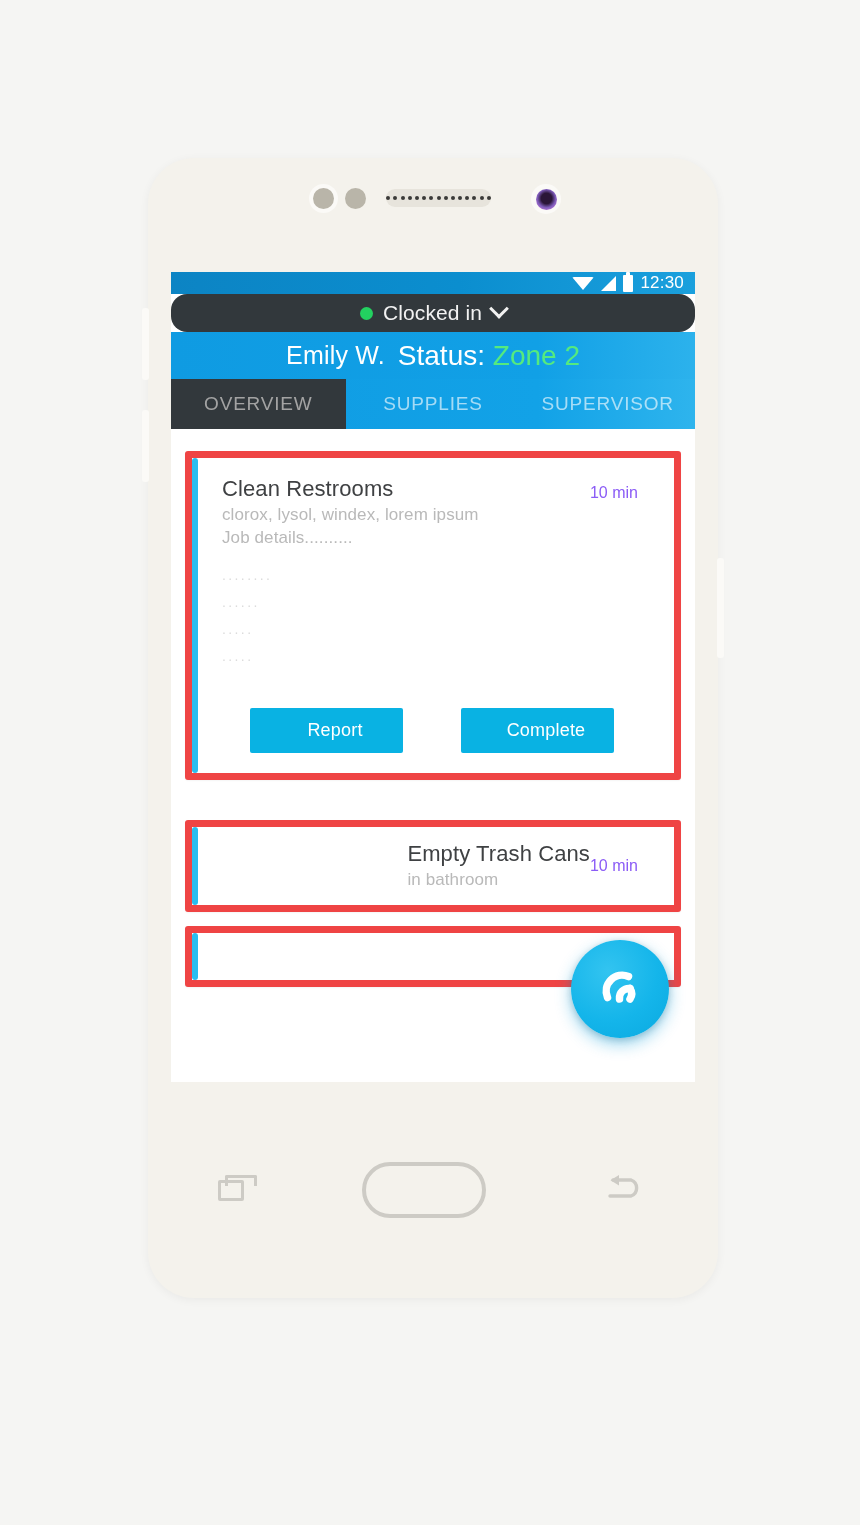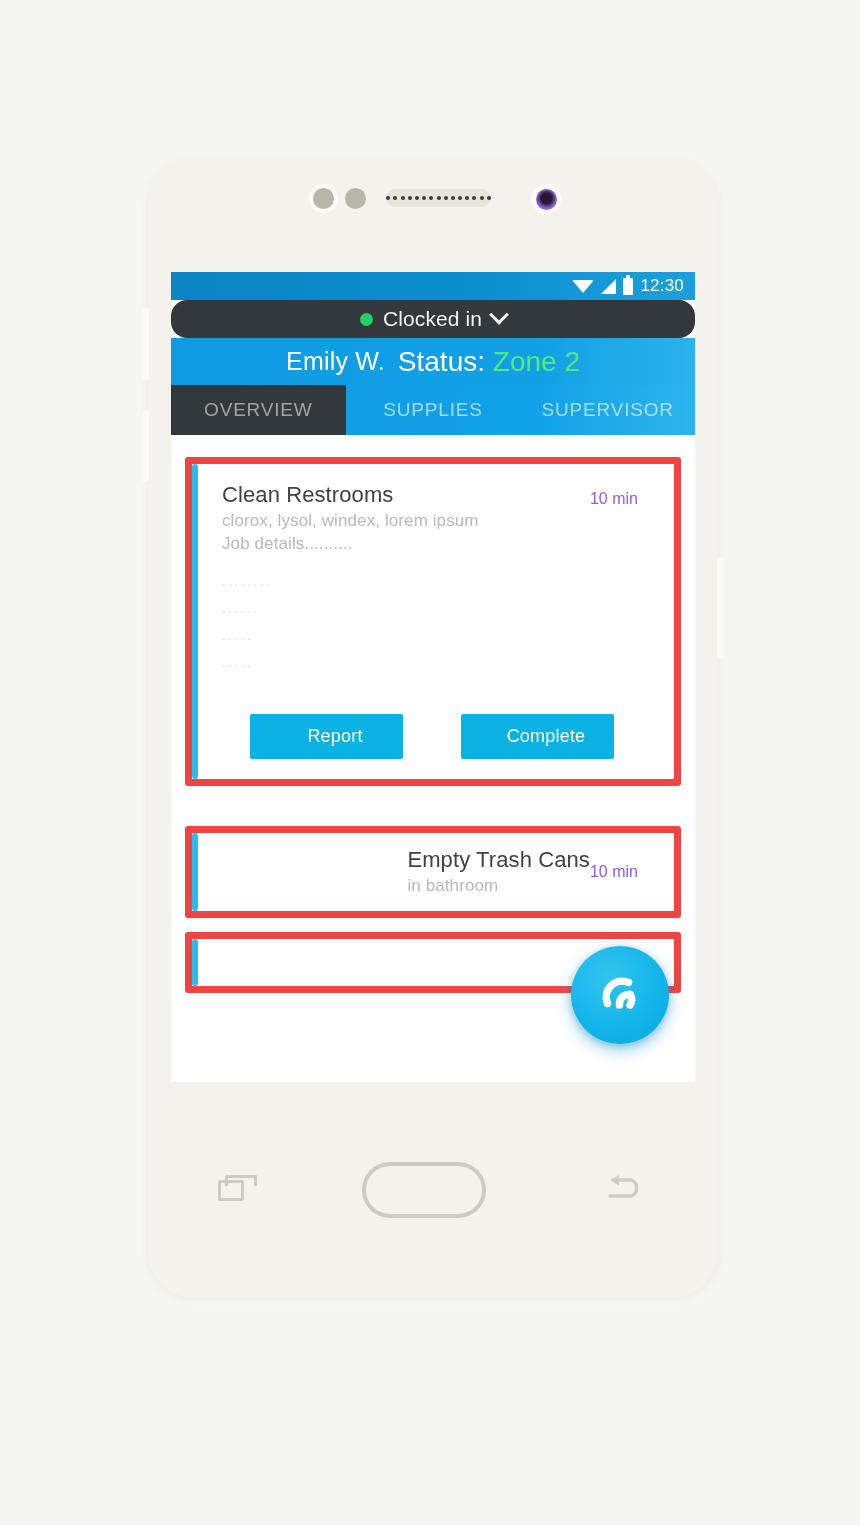--- a/index.html
+++ b/index.html
@@ -96,21 +96,21 @@
   #screen {
     position: absolute;
     left: 23px; top: 114px;
     width: 524px; height: 810px;
     background: #ffffff;
     overflow: hidden;
   }
 
   
   #status-bar {
-    height: 28px;
+    height: 22px;
     background: linear-gradient(to right, #0c84c4 0%, #0b8ecf 55%, #1ba0dd 100%);
     display: flex;
     align-items: center;
     justify-content: flex-end;
     padding-right: 11px;
     gap: 7px;
   }
   #status-icons { display: flex; align-items: center; gap: 7px; }
   .wifi-glyph {
     width: 0; height: 0;

